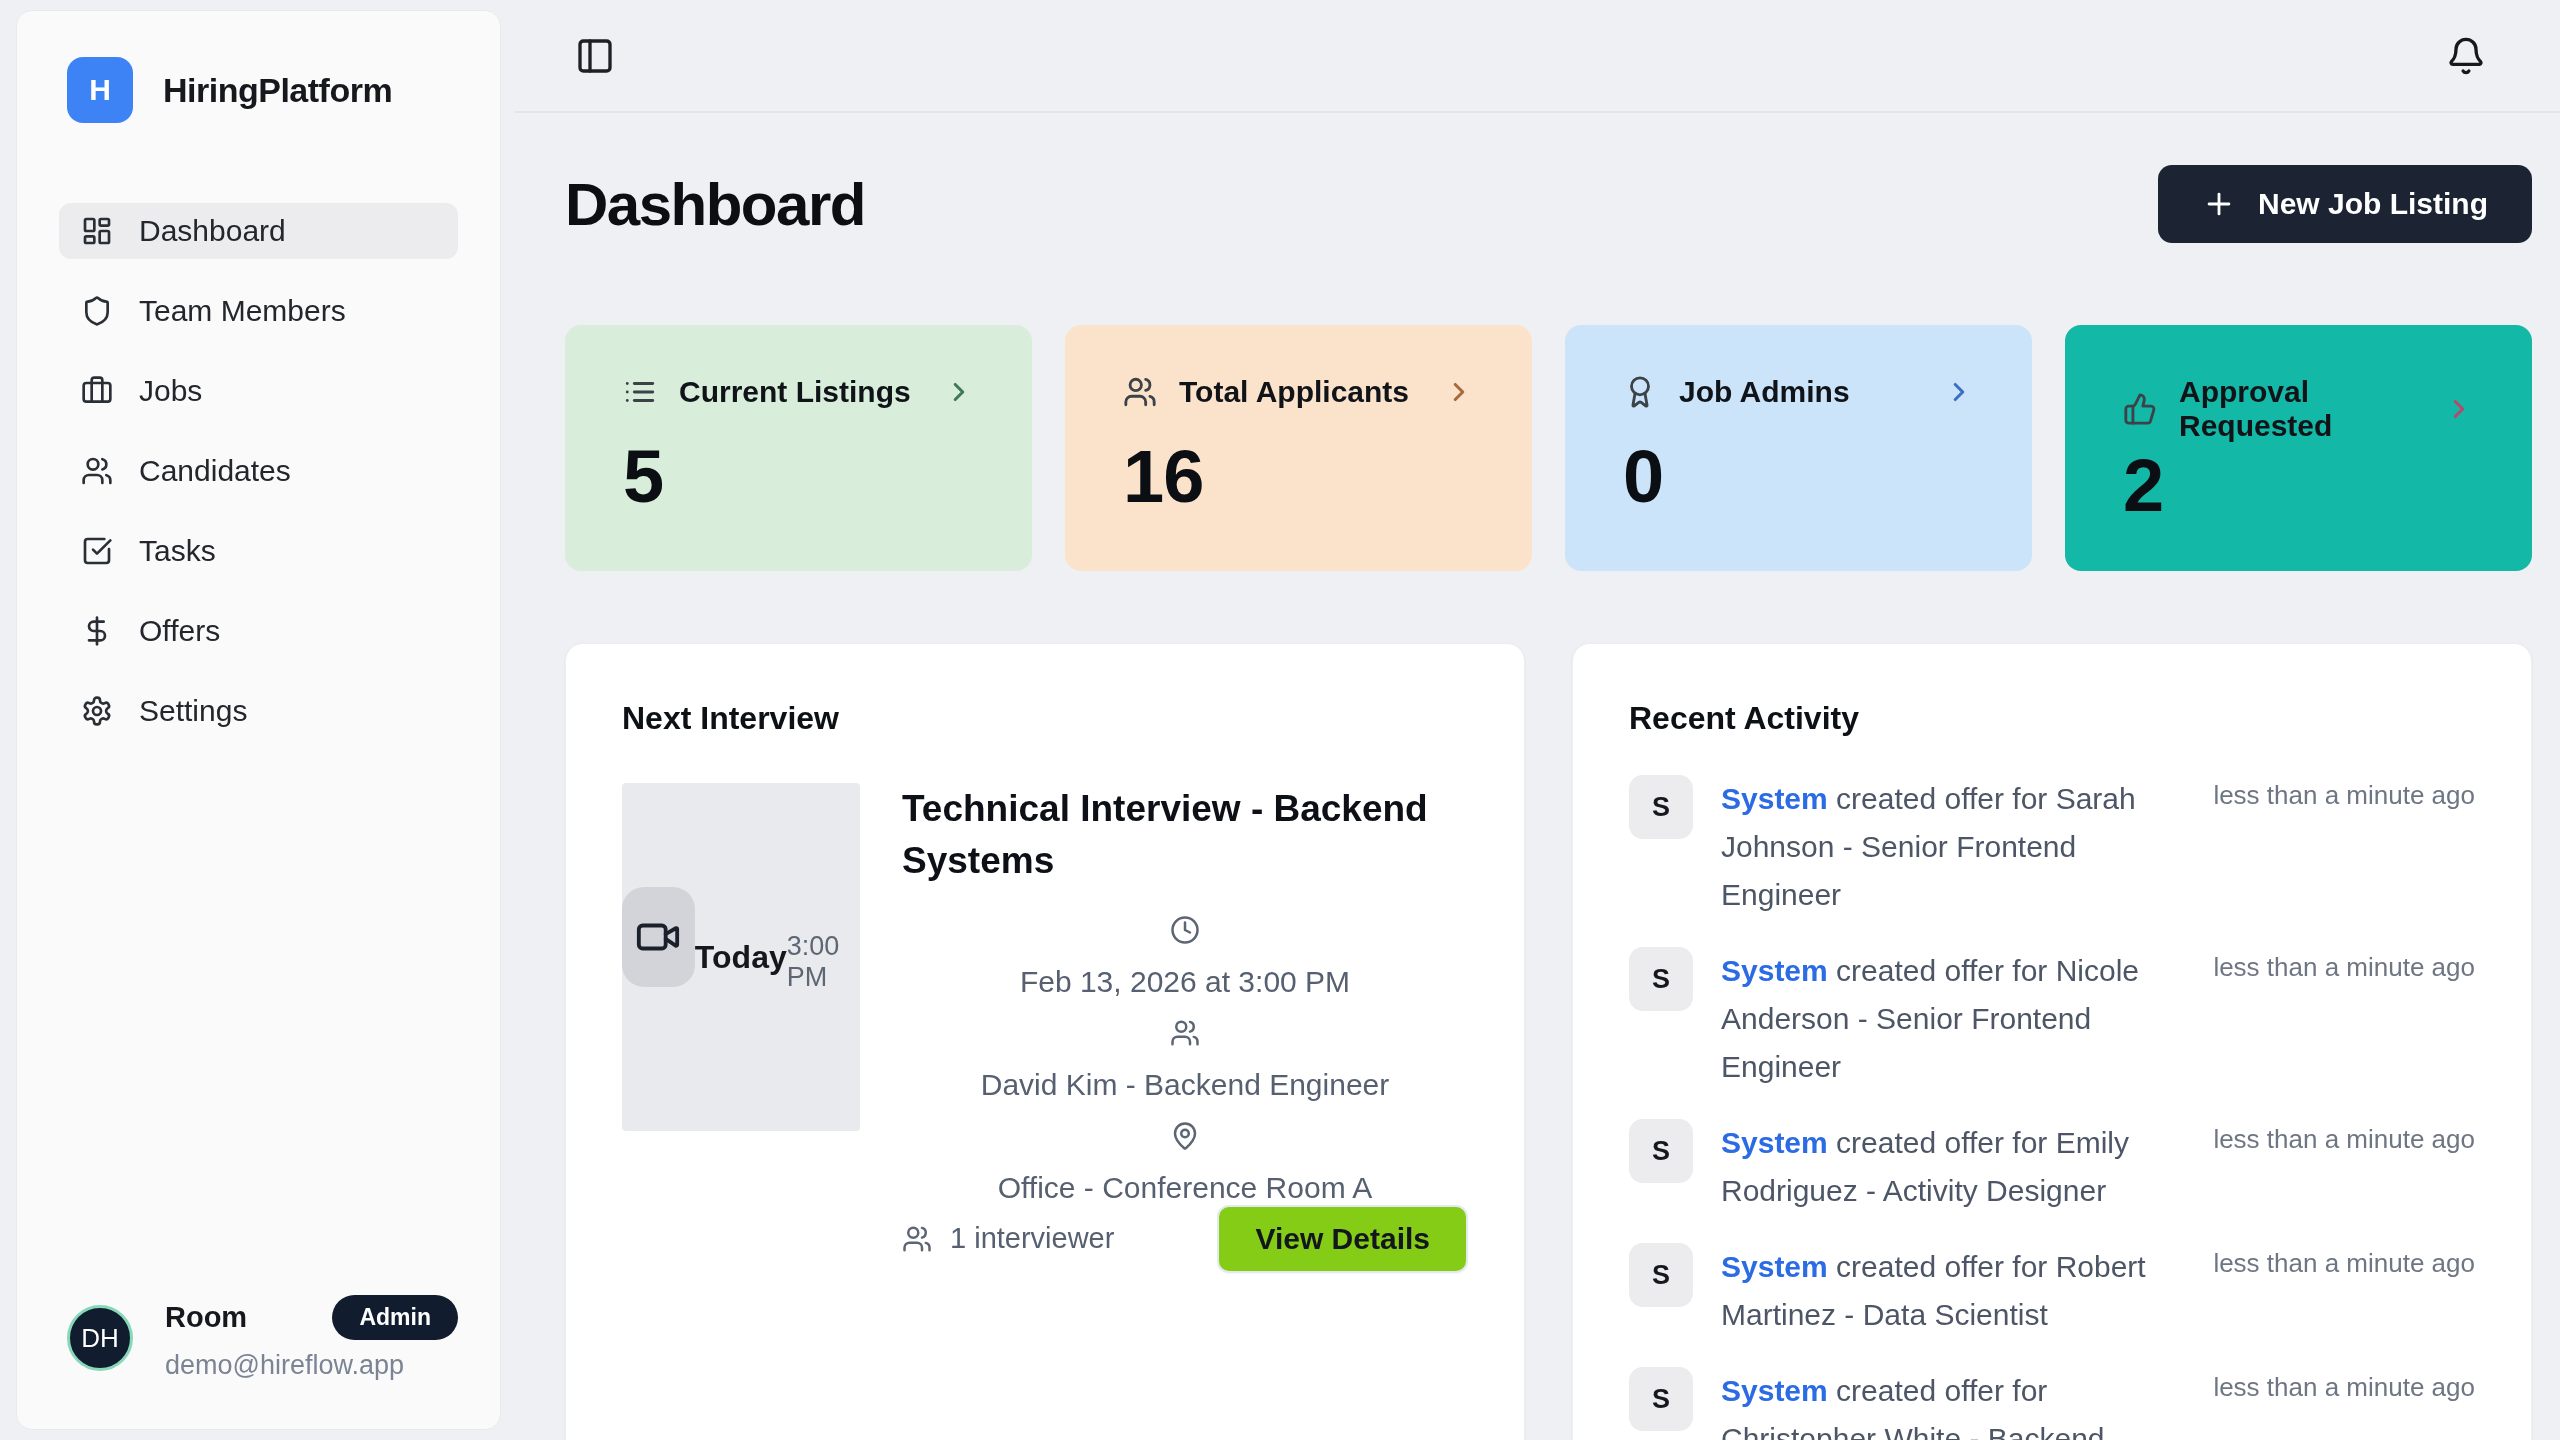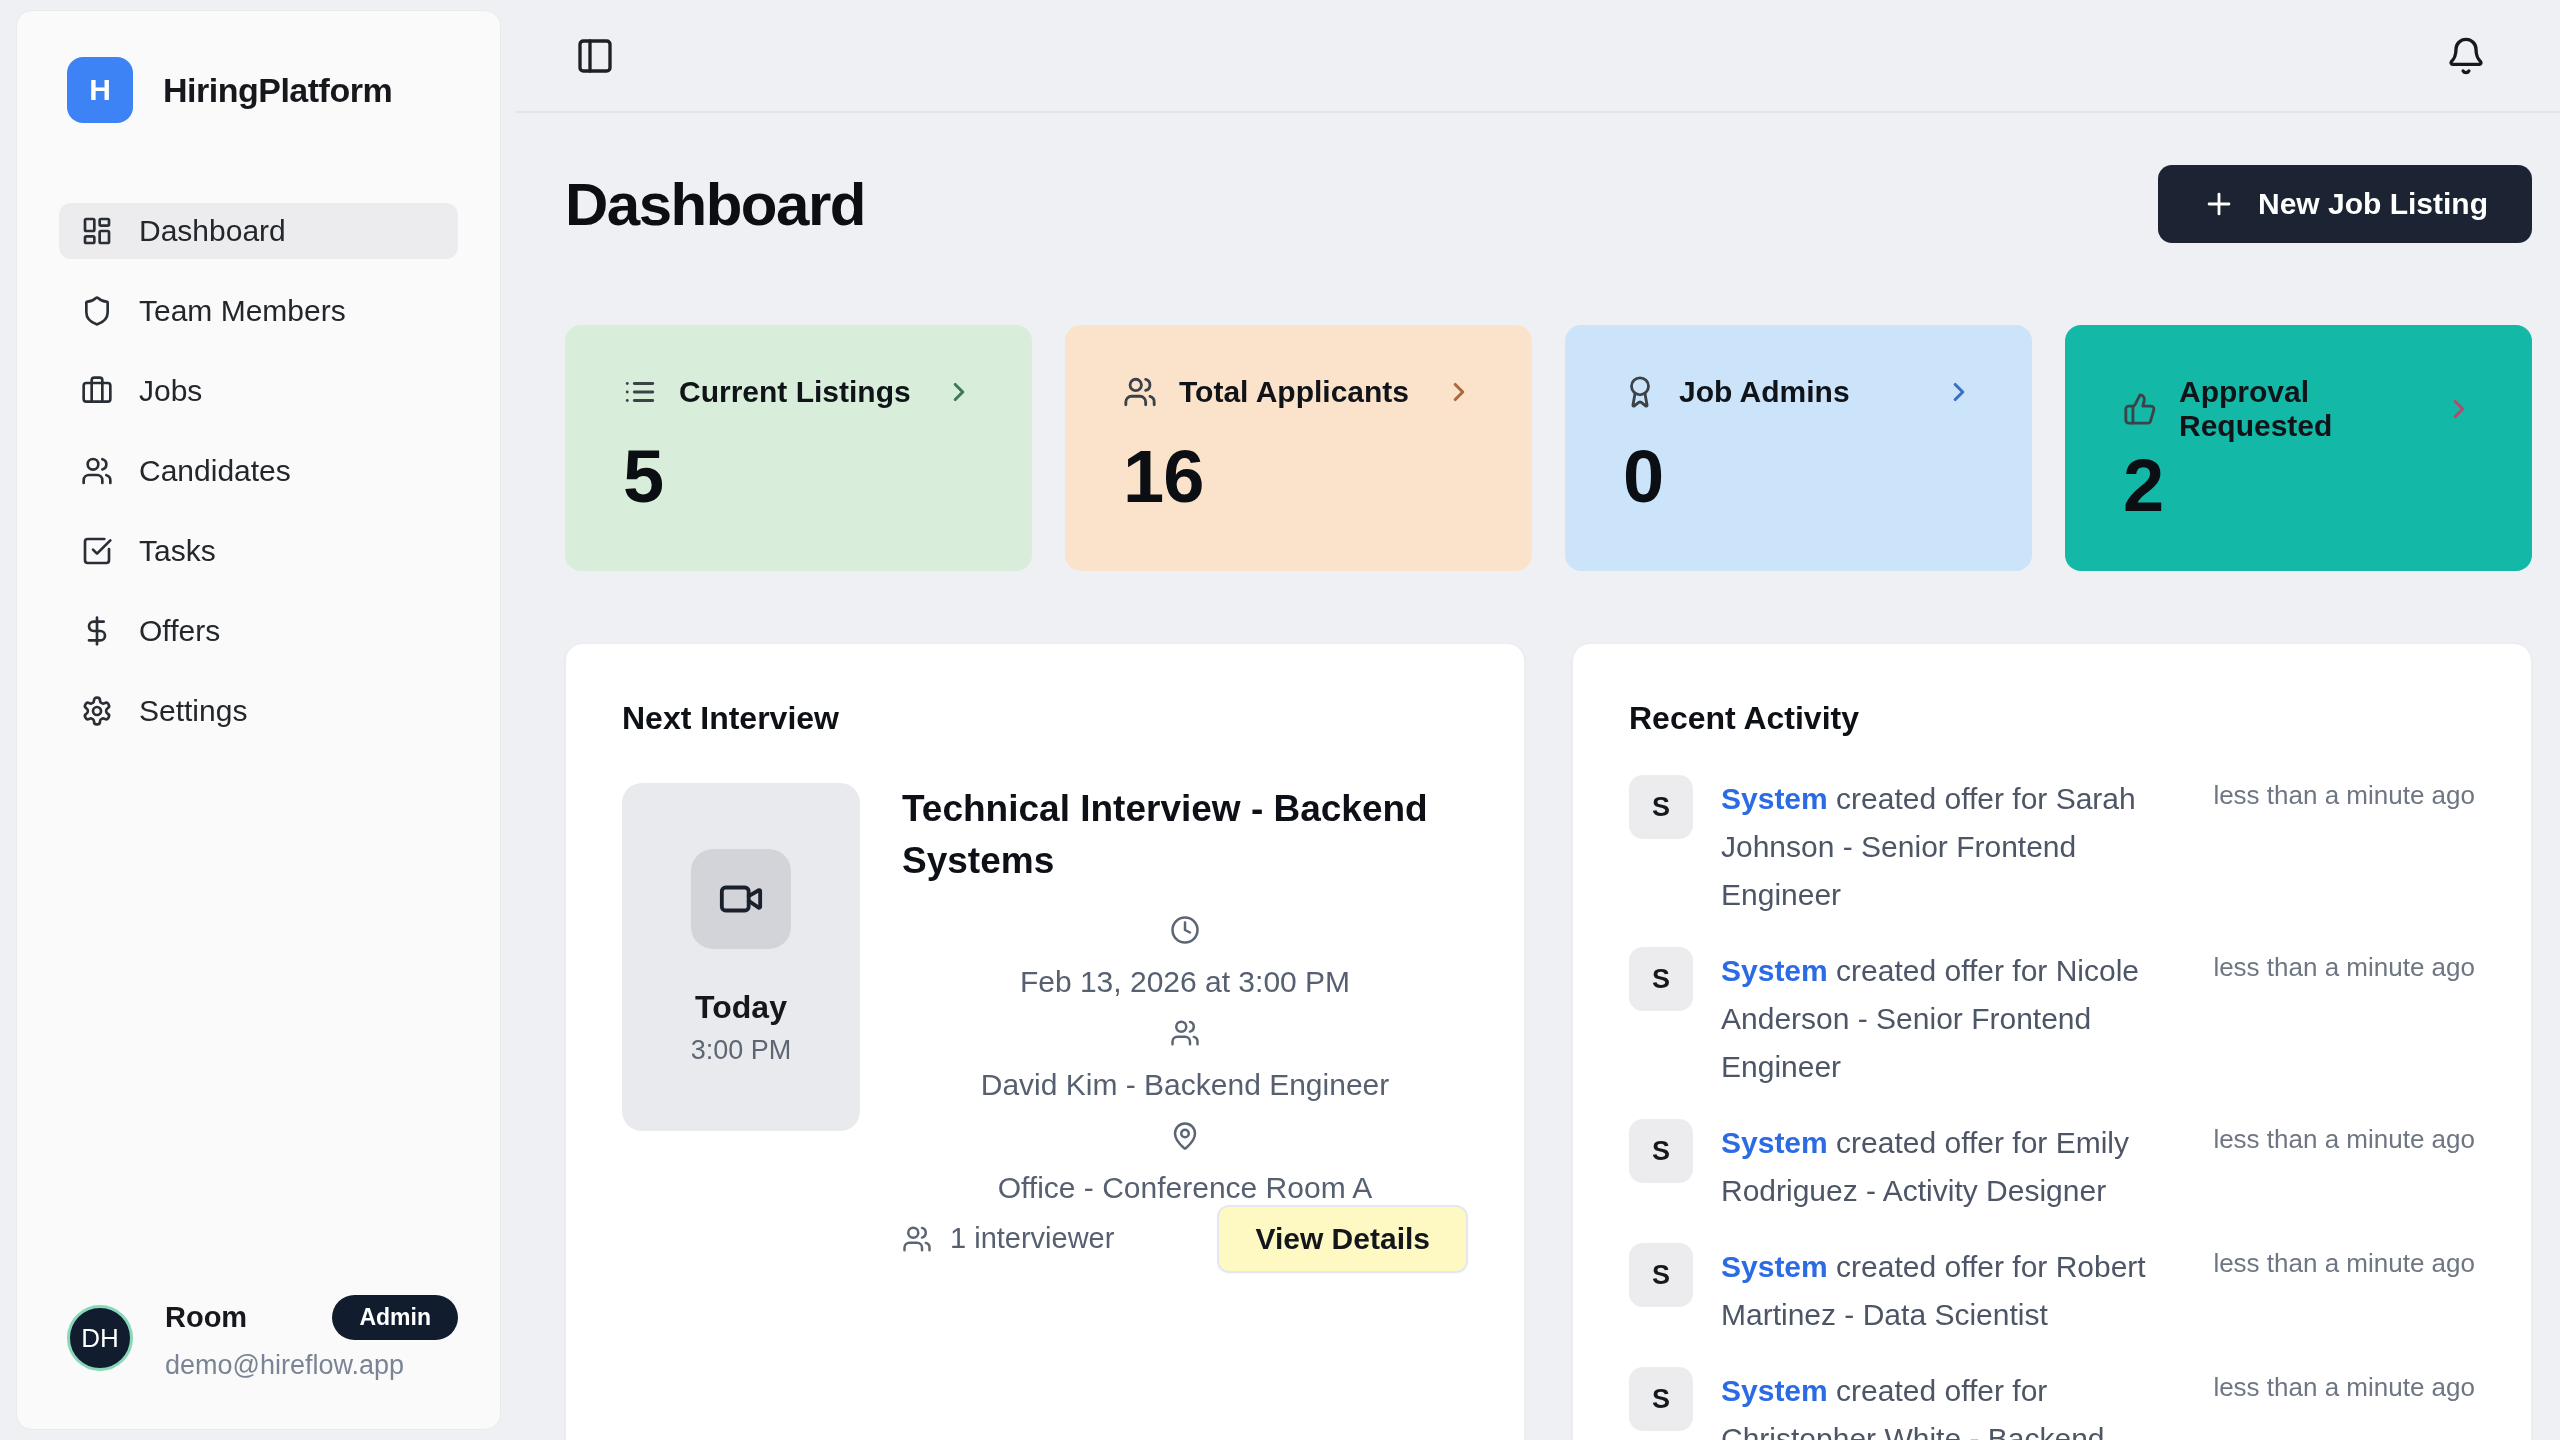--- a/index.html
+++ b/index.html
@@ -56,35 +56,35 @@
   .stat-chevron { margin-left:auto; }
   .stat-value { font-size:74px; font-weight:700; color:#0b0e13; letter-spacing:-1px; }
 
   
   .panels { margin-top:72px; display:grid; grid-template-columns:1fr 1fr; gap:47px; align-items:start; }
   .panel { background:#fff; border:1px solid #ebedf1; border-radius:18px; padding:56px;
            height:1160px; box-shadow:0 1px 3px rgba(16,24,40,.05); }
   .panel-heading { font-size:32px; font-weight:700; color:#0d1014; }
 
   .interview-row { margin-top:46px; display:flex; gap:42px; }
-  .interview-tile { width:238px; height:348px; background:#e9eaed; border-radius:20px; flex-shrink:0;
-                    display:flex; flex-direction:column; align-items:center; justify-content:center; }
+  .interview-tile { width:238px; height:348px; background:#e9eaed; border-radius:4px; flex-shrink:0;
+                    display:flex; flex-direction:row; align-items:center; justify-content:center; }
   .tile-icon { width:100px; height:100px; background:#d2d4d9; border-radius:22px;
                display:flex; align-items:center; justify-content:center; margin-bottom:40px; color:#1a202c; }
   .tile-day { font-size:32px; font-weight:600; color:#14171d; }
   .tile-time { margin-top:9px; font-size:27px; color:#5d6673; }
 
   .interview-details { flex:1; display:flex; flex-direction:column; min-height:348px; }
   .interview-title { font-size:37px; font-weight:600; color:#0d1016; line-height:1.4; max-width:580px; }
   .meta { margin-top:28px; display:flex; flex-direction:column; gap:19px; }
   .meta-row { display:flex; align-items:center; gap:20px; font-size:30px; color:#566070;flex-direction:column; }
   .meta-row .icon { color:#5b6573; flex-shrink:0; }
   .interview-footer { margin-top:auto; display:flex; align-items:center; }
   .interviewers { display:flex; align-items:center; gap:18px; font-size:29px; color:#566070; }
-  .view-details-btn { margin-left:auto; height:68px; padding:0 36px; background:#fef9c3;
+  .view-details-btn { margin-left:auto; height:68px; padding:0 36px; background:#84cc16;
                       border:2px solid #e4e8ef; border-radius:12px; font-size:30px; font-weight:600;
                       color:#13161c; font-family:inherit; cursor:pointer; box-shadow:0 1px 2px rgba(0,0,0,.04); }
 
   
   .activity-list { margin-top:38px; display:flex; flex-direction:column; gap:28px; }
   .activity-item { display:flex; align-items:flex-start; }
   .activity-avatar { width:64px; height:64px; border-radius:14px; background:#ececef; color:#15181d;
                      font-size:27px; font-weight:600; display:flex; align-items:center; justify-content:center;
                      flex-shrink:0; }
   .activity-text { margin-left:28px; font-size:30px; line-height:48px; color:#4d5666; flex:1; max-width:540px; }

